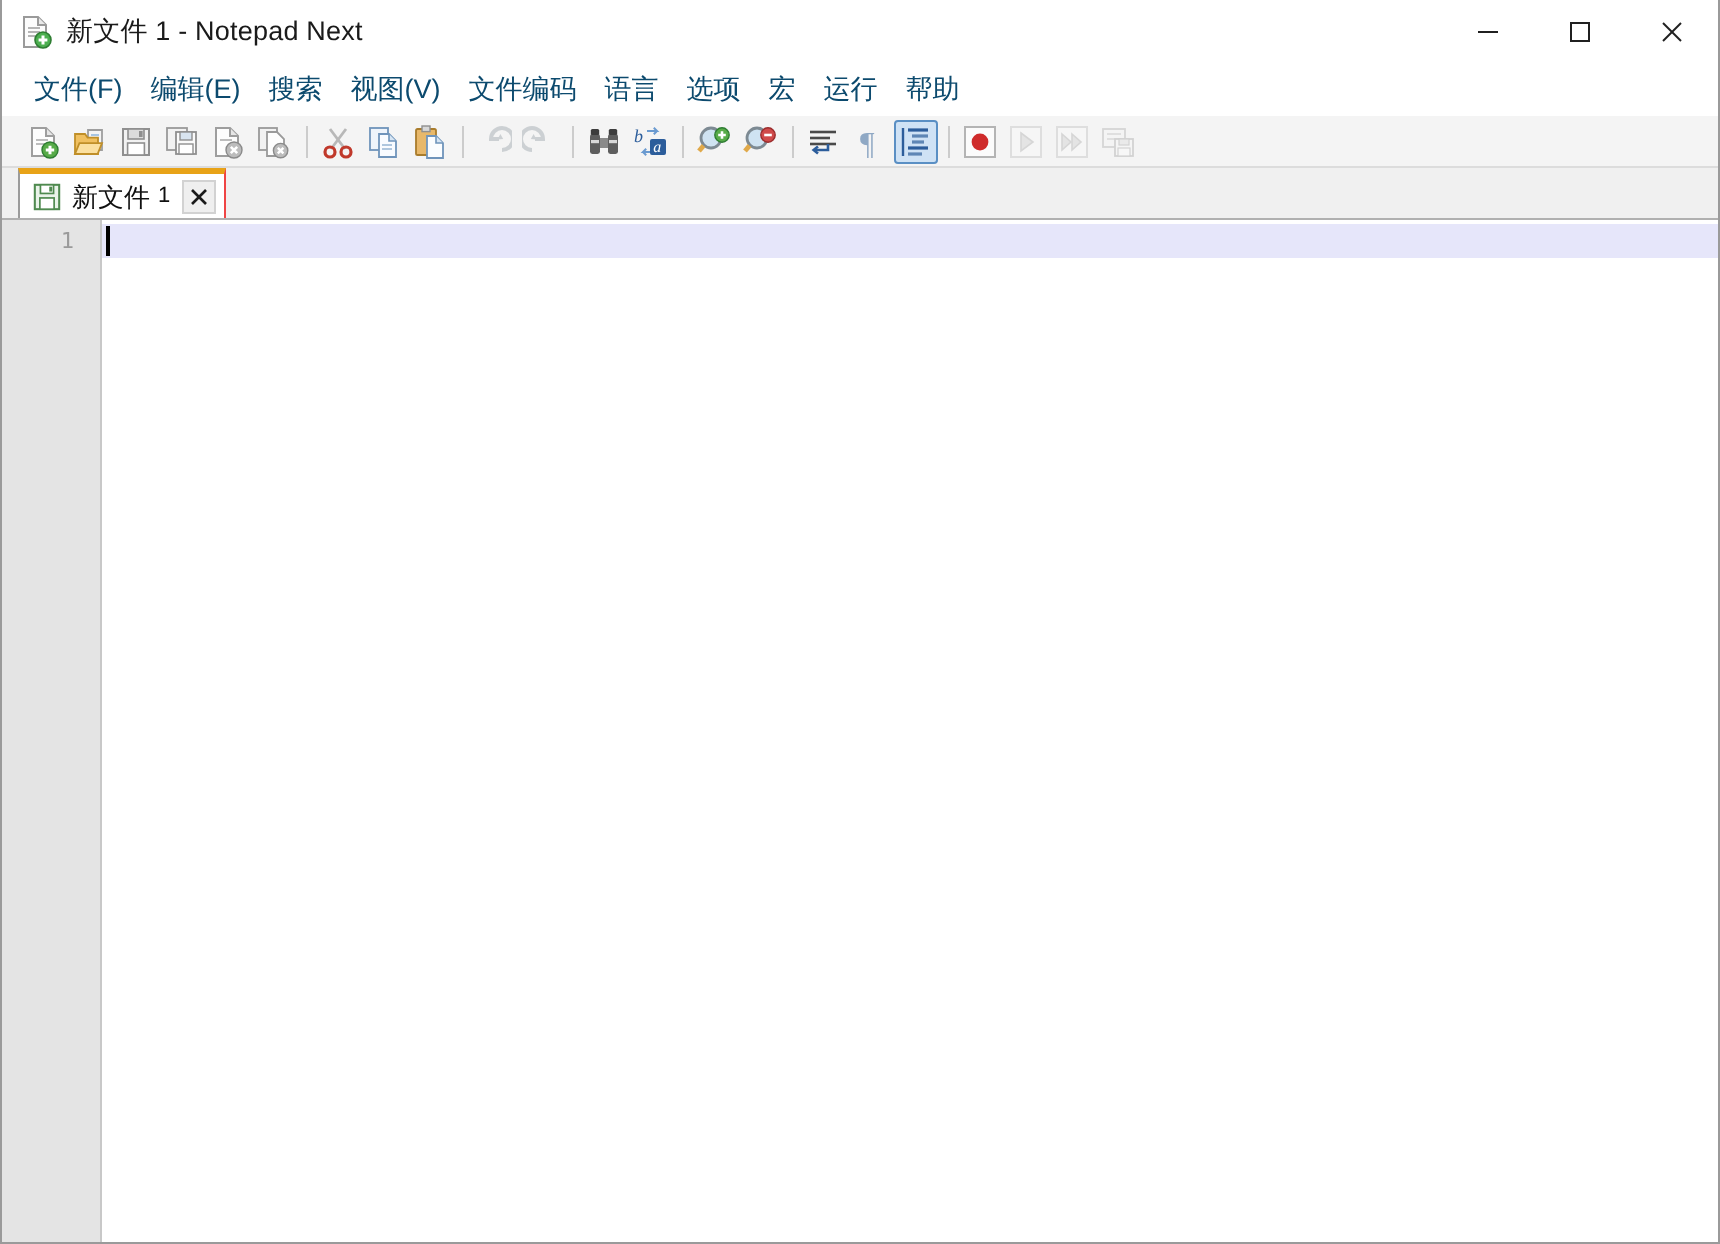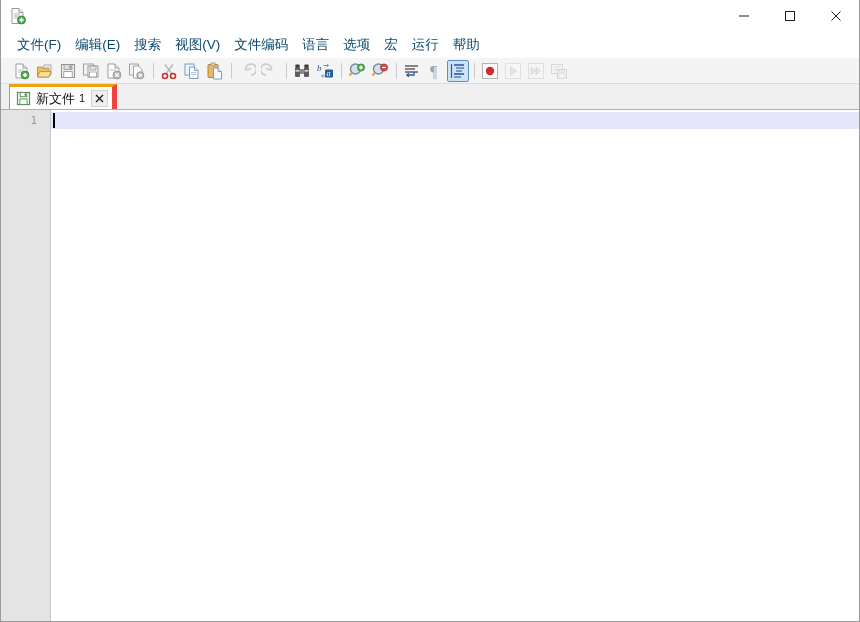--- a/index.html
+++ b/index.html
@@ -99,21 +99,21 @@
     padding-left: 8px;
     border-bottom: 1px solid #b0b0b0;
     position: relative;
   }
   .tab {
     height: 25px;
     display: flex; align-items: center;
     background: #ffffff;
     border-top: 3px solid #e8a317;
     border-left: 1px solid #9b9b9b;
-    border-right: 5px solid #ef4444;
+    border-right: 1px solid #ef4444;
     padding: 0 4px 0 6px;
     position: relative;
   }
   .tab-icon { width: 15px; height: 15px; margin-right: 5px; flex: none; }
   .tab-label {
     font-size: 13px; color: #101010;
     white-space: nowrap;
     line-height: 19px;
   }
   .tab-num {
@@ -184,20 +184,21 @@
       <svg width="18" height="18" viewBox="0 0 18 18">
         <path d="M3 1.5 h7 l4 4 v11 h-11 z" fill="#fcfcfc" stroke="#9a9a9a" stroke-width="1"></path>
         <path d="M10 1.5 v4 h4" fill="#e8e8e8" stroke="#9a9a9a" stroke-width="1"></path>
         <line x1="5" y1="7" x2="11" y2="7" stroke="#b5b5b5" stroke-width="1"></line>
         <line x1="5" y1="9" x2="11" y2="9" stroke="#b5b5b5" stroke-width="1"></line>
         <line x1="5" y1="11" x2="9" y2="11" stroke="#b5b5b5" stroke-width="1"></line>
         <circle cx="12.5" cy="13" r="4" fill="#4caf50" stroke="#2e7d32" stroke-width="0.8"></circle>
         <path d="M12.5 10.8 v4.4 M10.3 13 h4.4" stroke="#ffffff" stroke-width="1.5"></path>
       </svg>
     </div>
+    <div class="title-text">新文件 1 - Notepad Next</div>
 
     <div class="win-controls">
       <div class="win-btn">
         <svg width="12" height="12" viewBox="0 0 12 12">
           <line x1="1" y1="6" x2="11" y2="6" stroke="#202020" stroke-width="1"></line>
         </svg>
       </div>
       <div class="win-btn">
         <svg width="12" height="12" viewBox="0 0 12 12">
           <rect x="1.5" y="1.5" width="9" height="9" fill="none" stroke="#202020" stroke-width="1"></rect>

